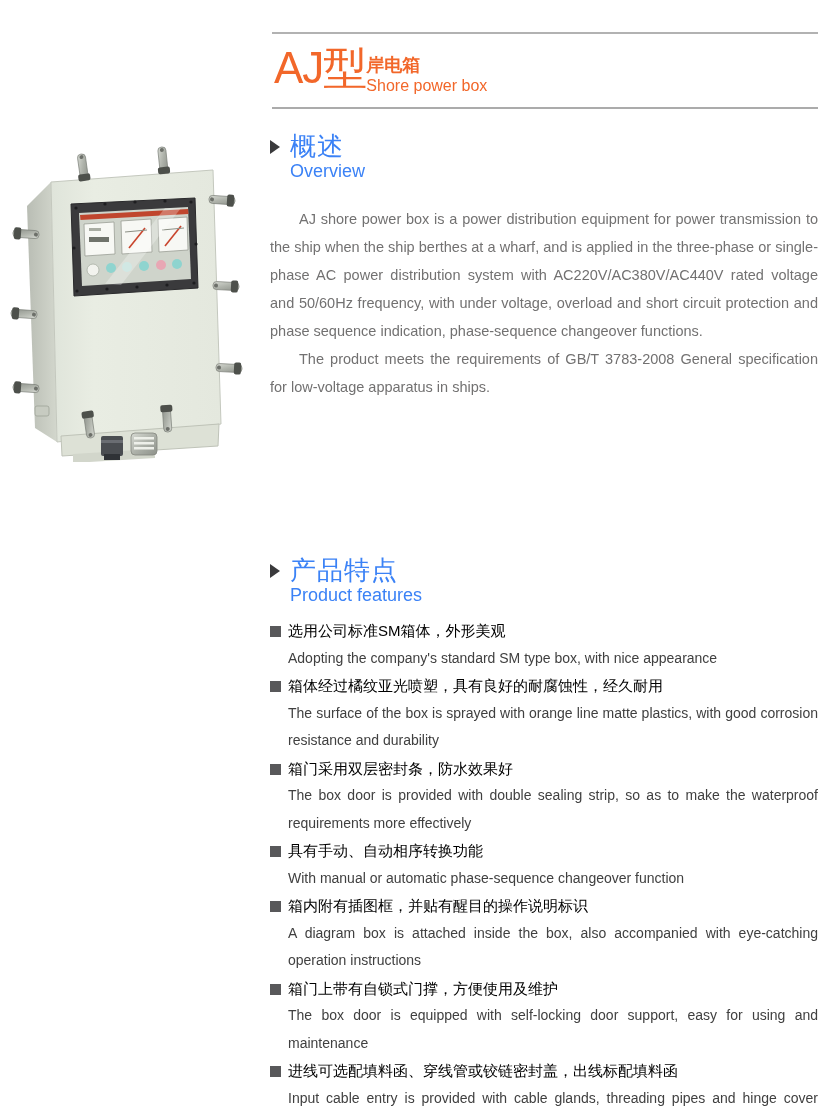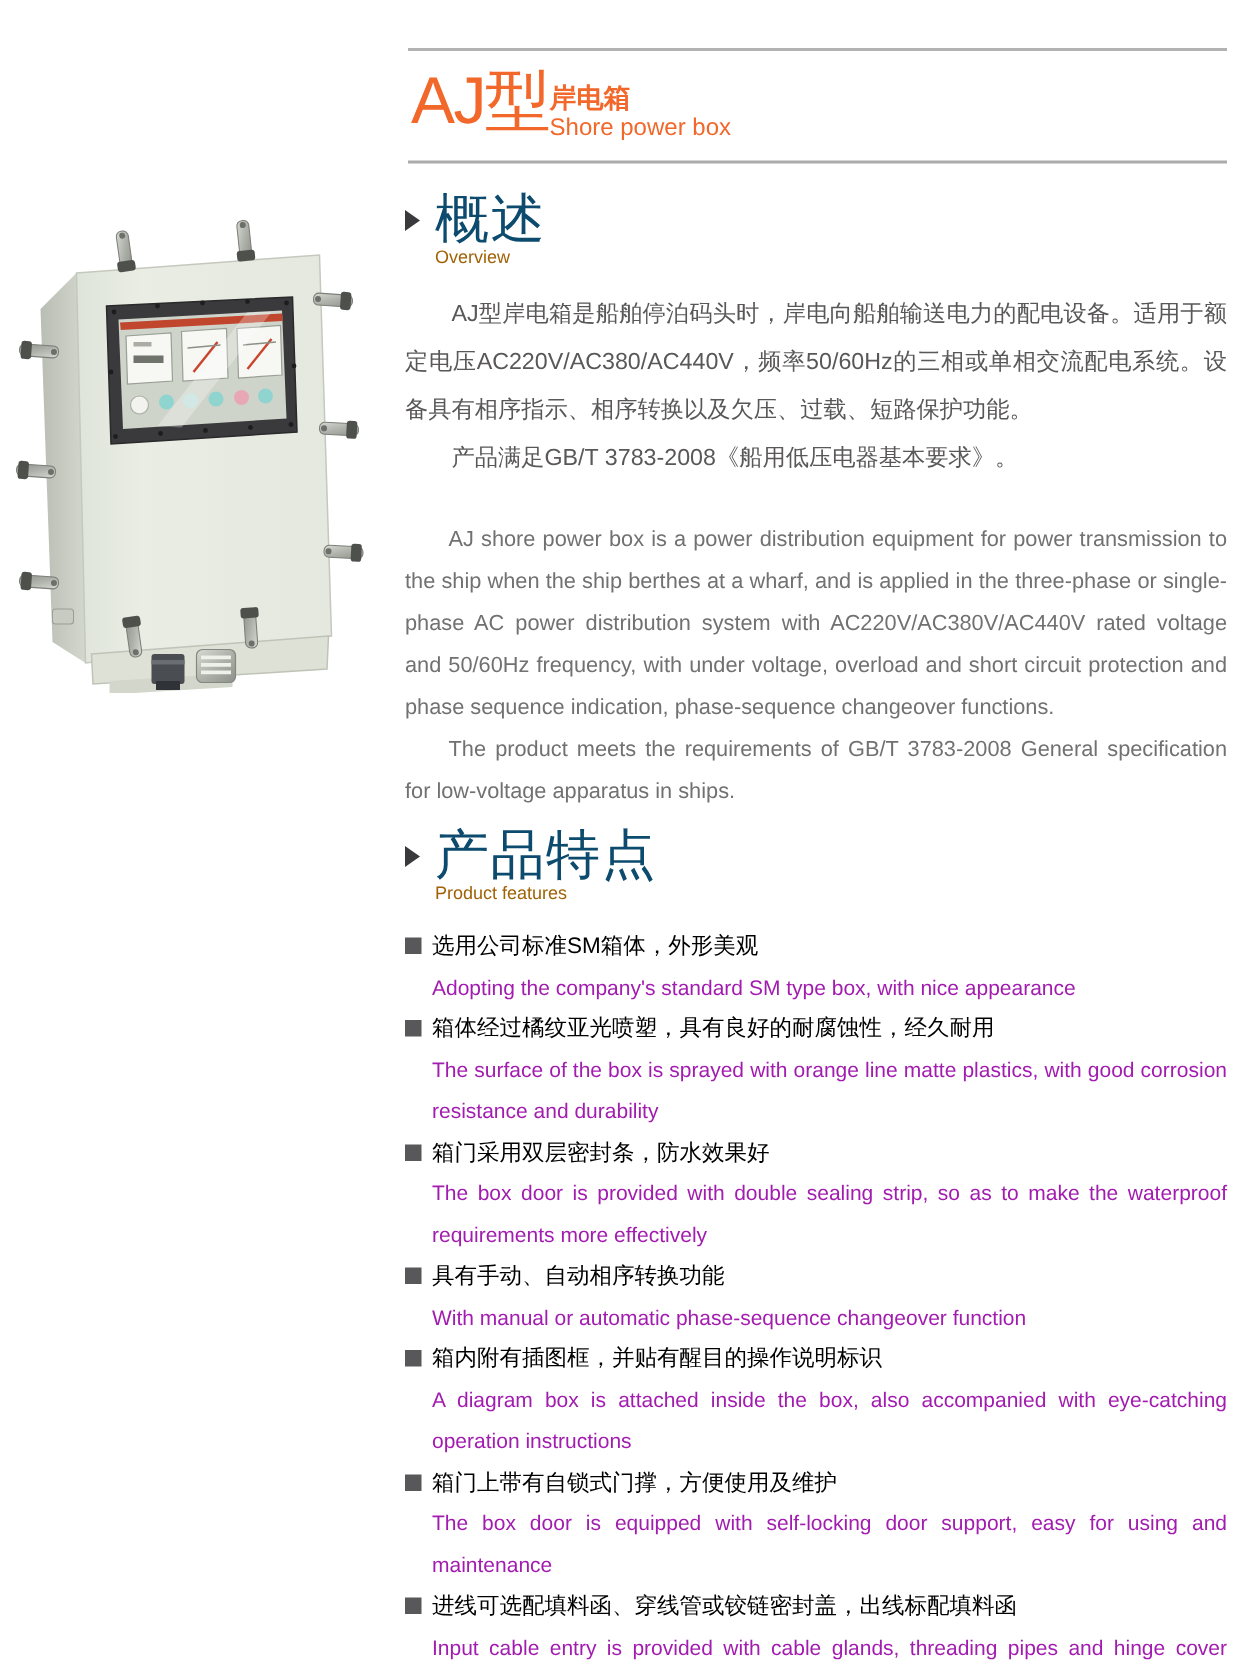--- a/index.html
+++ b/index.html
@@ -29,22 +29,22 @@
   .section { position:absolute; left:270px; width:548px; }
   .section-overview { top:131px; }
   .section-features { top:555px; }
   .sec-header { display:flex; align-items:flex-start; }
   .sec-arrow {
     width:0; height:0; margin-top:9px; margin-right:10px;
     border-left:10px solid #3a3a3c;
     border-top:7px solid transparent;
     border-bottom:7px solid transparent;
   }
-  .sec-title-cn { font-size:36px; line-height:30px; color:#0c4a6e; font-weight:500; letter-spacing:1px; }
-  .sec-title-en { font-size:12px; line-height:20px; color:#a16207; }
+  .sec-title-cn { font-size:26px; line-height:30px; color:#3b82f6; font-weight:500; letter-spacing:1px; }
+  .sec-title-en { font-size:18px; line-height:20px; color:#3b82f6; }
 
   
   .cn-paras { margin-top:13px; }
   .cn-paras p {
     margin:0; font-size:15.5px; line-height:32px; color:#595757;
     text-align:justify; text-indent:2em;
   }
   .en-paras { margin-top:24px; }
   .en-paras p {
     margin:0; font-size:14.5px; line-height:28px; color:#727171;
@@ -55,21 +55,21 @@
   .feature-list { margin-top:12px; }
   .feat-cn {
     margin:0; font-size:15px; line-height:27.5px; color:#000000;
   }
   .feat-bullet {
     display:inline-block; width:11px; height:11px; background:#58585a;
     margin-right:7px; vertical-align:-1px;
   }
   .feat-en {
     margin:0; padding-left:18px; font-size:14px; line-height:27.5px;
-    color:#a21caf; text-align:justify;
+    color:#404040; text-align:justify;
   }
 
   
   .photo-wrap { position:absolute; left:5px; top:136px; width:252px; height:326px; }
 </style>
 </head>
 <body>
 
 <div class="rule rule-top"></div>
 
@@ -199,24 +199,20 @@
 
 <div class="section section-overview">
   <div class="sec-header">
     <div class="sec-arrow"></div>
     <div>
       <div class="sec-title-cn">概述</div>
       <div class="sec-title-en">Overview</div>
     </div>
   </div>
 
-  <div class="cn-paras">
-    <p>AJ型岸电箱是船舶停泊码头时，岸电向船舶输送电力的配电设备。适用于额定电压AC220V/AC380/AC440V，频率50/60Hz的三相或单相交流配电系统。设备具有相序指示、相序转换以及欠压、过载、短路保护功能。</p>
-    <p>产品满足GB/T 3783-2008《船用低压电器基本要求》。</p>
-  </div>
 
   <div class="en-paras">
     <p>AJ shore power box is a power distribution equipment for power transmission to the ship when the ship berthes at a wharf, and is applied in the three-phase or single-phase AC power distribution system with AC220V/AC380V/AC440V rated voltage and 50/60Hz frequency, with under voltage, overload and short circuit protection and phase sequence indication, phase-sequence changeover functions.</p>
     <p>The product meets the requirements of GB/T 3783-2008 General specification for low-voltage apparatus in ships.</p>
   </div>
 </div>
 
 <div class="section section-features">
   <div class="sec-header">
     <div class="sec-arrow"></div>

